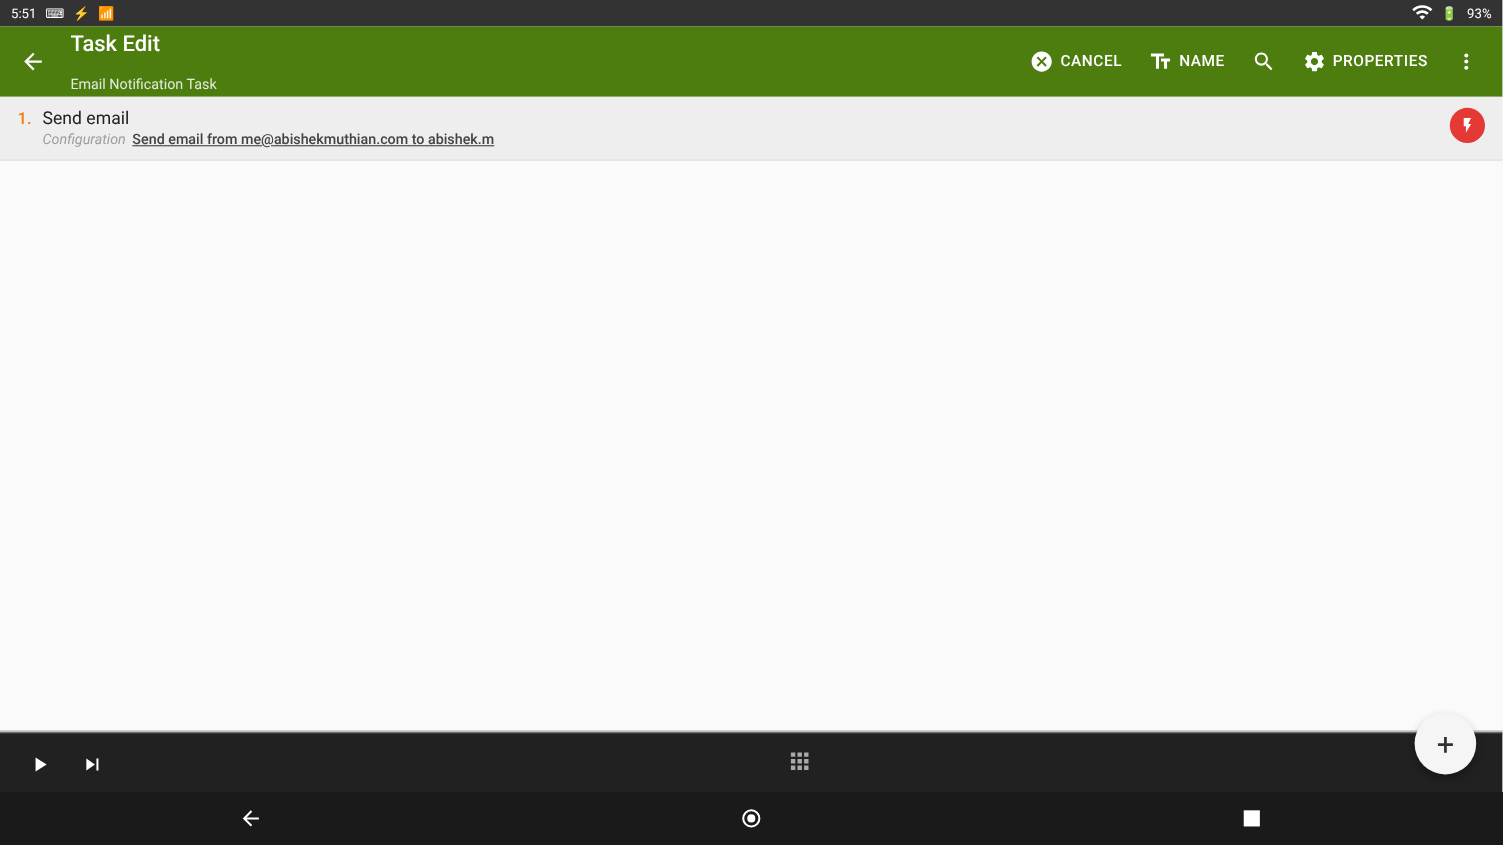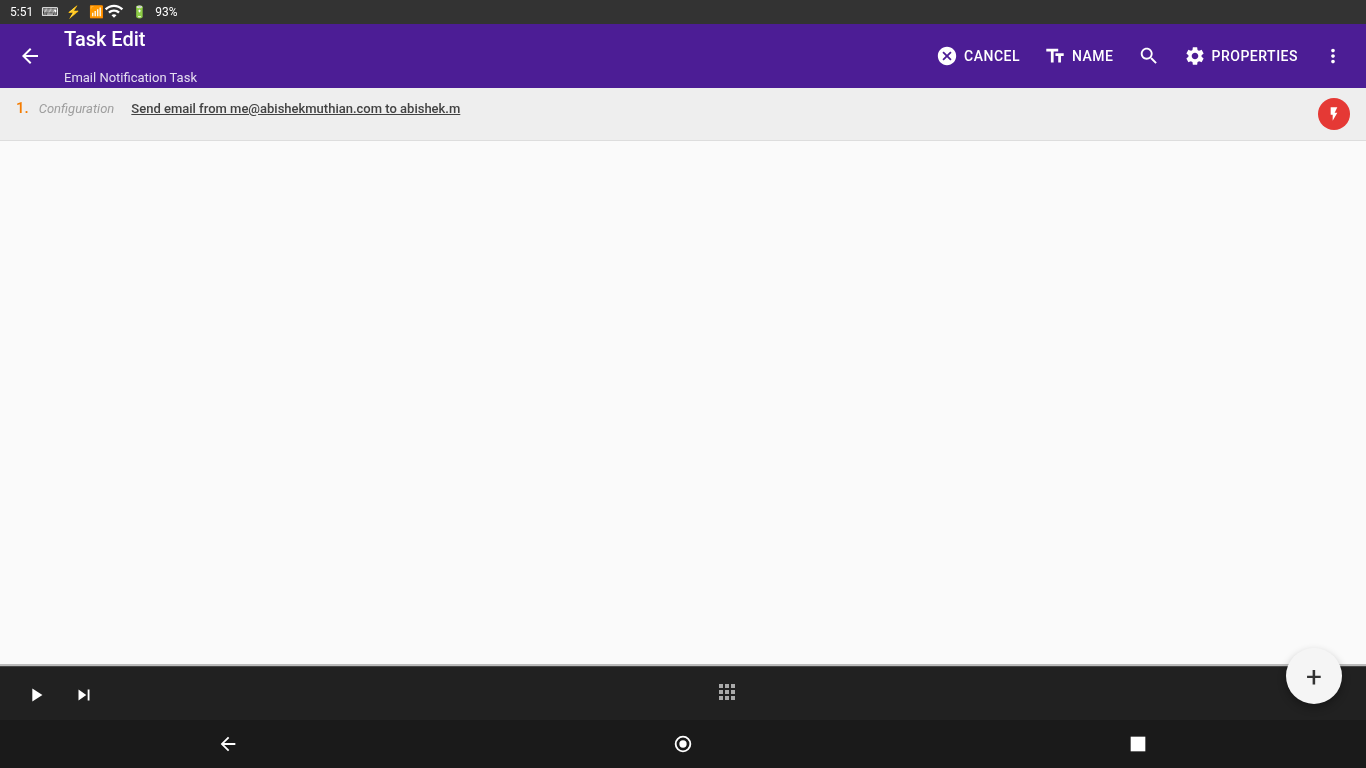--- a/index.html
+++ b/index.html
@@ -5,32 +5,33 @@
     * { margin: 0; padding: 0; box-sizing: border-box; }
     body { width: 1366px; height: 768px; background: #f5f5f5; font-family: 'Roboto', Arial, sans-serif; overflow: hidden; }
 
     
     .status-bar {
       width: 100%;
       height: 24px;
       background: #333;
       display: flex;
       align-items: center;
+      justify-content: space-between;
       padding: 0 10px;
       color: white;
       font-size: 12px;
     }
     .status-bar-left { display: flex; align-items: center; gap: 8px; }
     .status-bar-right { display: flex; align-items: center; gap: 8px; }
 
     
     .app-bar {
       width: 100%;
       height: 64px;
-      background: #4c1d95;
+      background: #4d7c0f;
       display: flex;
       align-items: center;
       padding: 0 12px;
       gap: 16px;
     }
     .app-bar-back {
       color: white;
       font-size: 22px;
       cursor: pointer;
       width: 36px;
@@ -77,21 +78,21 @@
       border-bottom: 1px solid #ddd;
       padding: 10px 16px 10px 16px;
       display: flex;
       align-items: flex-start;
       justify-content: space-between;
     }
     .task-item-left { display: flex; gap: 10px; align-items: flex-start; }
     .task-number { color: #F57C00; font-size: 15px; font-weight: 500; margin-top: 1px; }
     .task-content {}
     .task-name { font-size: 16px; color: #212121; font-weight: 400; }
-    .task-config { display: flex; gap: 17px; margin-top: 3px; font-size: 13px; }
+    .task-config { display: flex; gap: 6px; margin-top: 3px; font-size: 13px; }
     .task-config-label { color: #9e9e9e; font-style: italic; }
     .task-config-value { color: #424242; font-weight: 500; text-decoration: underline; }
     .task-item-right { display: flex; align-items: center; }
     .delete-btn {
       width: 32px;
       height: 32px;
       border-radius: 50%;
       background: #e53935;
       display: flex;
       align-items: center;
@@ -259,20 +260,21 @@
     </div>
   </div>
 </div>
 
 <div class="content">
 
   <div class="task-item">
     <div class="task-item-left">
       <span class="task-number">1.</span>
       <div class="task-content">
+        <div class="task-name">Send email</div>
         <div class="task-config">
           <span class="task-config-label">Configuration</span>
           <span class="task-config-value">Send email from me@abishekmuthian.com to abishek.m</span>
         </div>
       </div>
     </div>
     <div class="task-item-right">
       <div class="delete-btn">
           <svg width="16" height="16" viewBox="0 0 24 24" fill="white">
     <path d="M7 2v11h3v9l7-12h-4l4-8z"></path>

